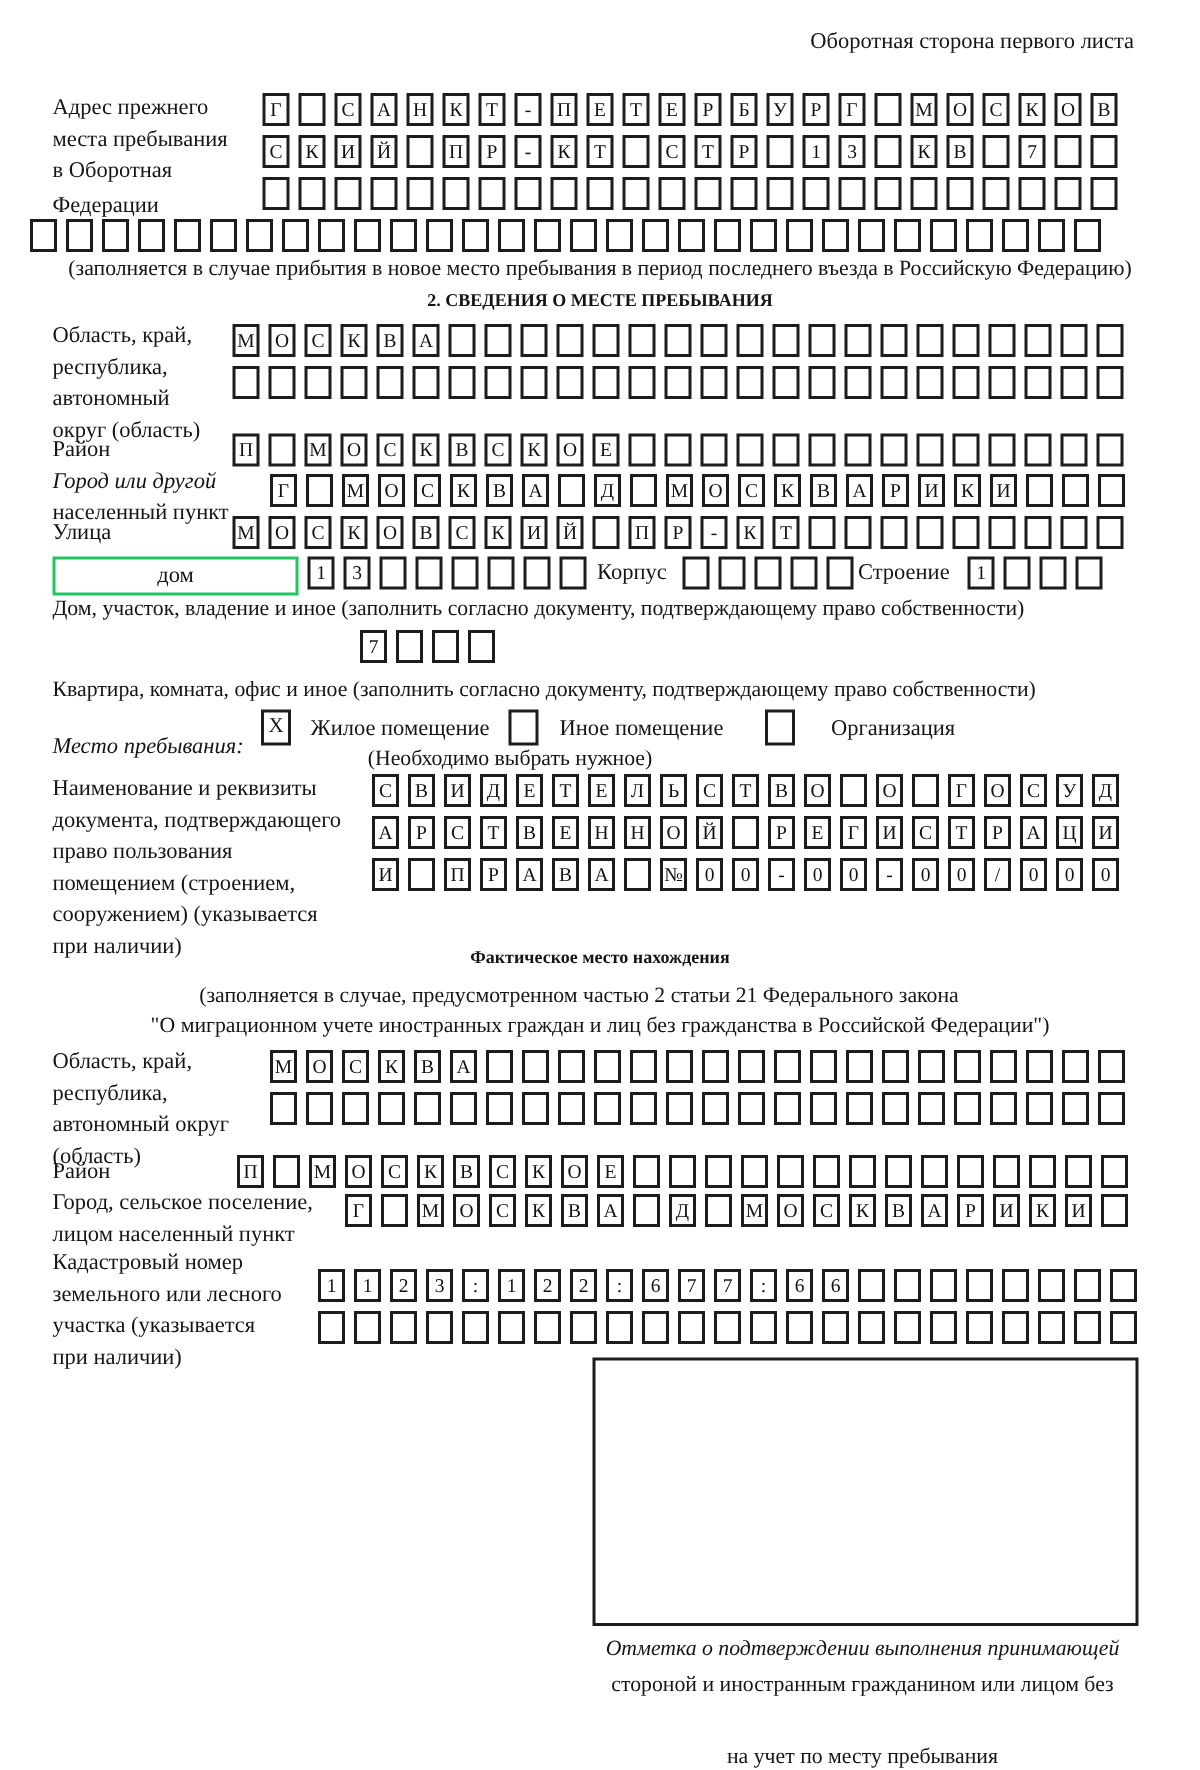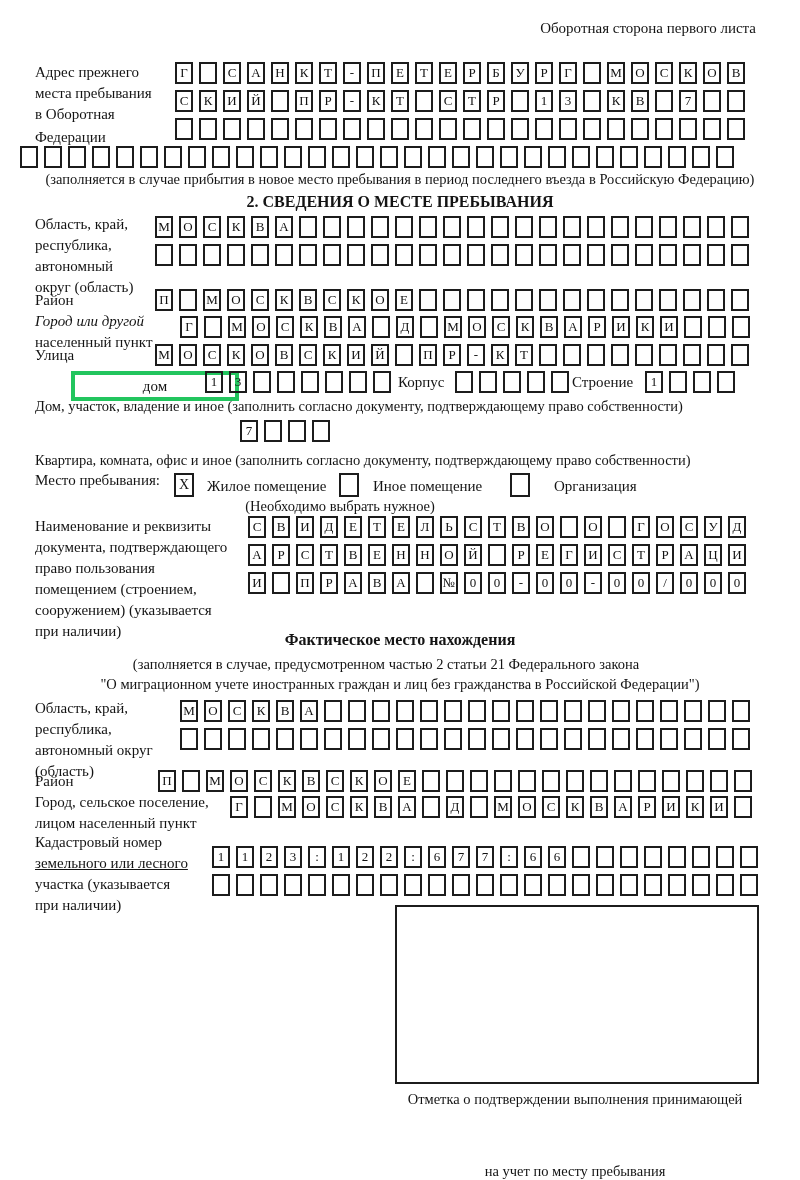--- a/index.html
+++ b/index.html
@@ -4,23 +4,23 @@
 <style>
   html,body{margin:0;padding:0;background:#888;}
   #page{position:relative;width:800px;height:1180px;background:#fff;
         font-family:"Liberation Serif", serif;color:#141414;overflow:hidden;}
   .abs{position:absolute;}
   .grid{position:absolute;display:flex;gap:6px;}
   .cell{width:14px;height:18px;border:2px solid #1c1c1c;font-size:13px;line-height:18px;
         text-align:center;font-family:"Liberation Serif", serif;color:#111;flex:0 0 auto;}
   .lbl{font-size:15px;line-height:21px;white-space:nowrap;}
   .caption{font-size:14.5px;text-align:center;white-space:nowrap;}
-  .heading{font-size:16px;font-weight:bold;text-align:center;white-space:nowrap;}
-  .widebox{position:absolute;border:4px solid #22c55e;height:22px;display:flex;
-           align-items:center;justify-content:center;font-size:15px;margin-left:36px;}
+  .heading{font-size:12px;font-weight:bold;text-align:center;white-space:nowrap;}
+  .widebox{position:absolute;border:2px solid #22c55e;height:22px;display:flex;
+           align-items:center;justify-content:center;font-size:15px;}
   .chk{position:absolute;width:16px;height:20px;border:2px solid #1c1c1c;text-align:center;
        font-size:14px;line-height:20px;}
   .stampbox{position:absolute;border:2px solid #1c1c1c;background:#fff;}
   .stampcap{font-size:14.5px;text-align:center;line-height:24px;}
 </style>
 </head>
 <body>
 
 <div id="page">
 
@@ -321,21 +321,21 @@
   <div class="abs caption" style="top:398px;left:0;width:800px;text-align:left;padding-left:35px;">Дом, участок, владение и иное (заполнить согласно документу, подтверждающему право собственности)</div>
 
   <div class="grid" style="top:420px;left:240px;">
       <div class="cell">7</div>
       <div class="cell"></div>
       <div class="cell"></div>
       <div class="cell"></div>
     </div>
   <div class="abs caption" style="top:452px;left:0;width:800px;text-align:left;padding-left:35px;">Квартира, комната, офис и иное (заполнить согласно документу, подтверждающему право собственности)</div>
 
-  <div class="abs lbl" style="top:470px;left:35px;">Место пребывания:</div>
+  <div class="abs lbl" style="top:488px;left:35px;font-style:italic;">Место пребывания:</div>
   <div class="chk" style="top:473px;left:174px;">X</div>
   <div class="abs lbl" style="top:476px;left:207px;">Жилое помещение</div>
   <div class="chk" style="top:473px;left:339px;"></div>
   <div class="abs lbl" style="top:476px;left:373px;">Иное помещение</div>
   <div class="chk" style="top:473px;left:510px;"></div>
   <div class="abs lbl" style="top:476px;left:554px;">Организация</div>
   <div class="abs caption" style="top:498px;left:0px;width:680px;">(Необходимо выбрать нужное)</div>
 
   <div class="abs lbl" style="top:516px;left:35px;">Наименование и реквизиты</div>
   <div class="abs lbl" style="top:537px;left:35px;">документа, подтверждающего</div>
@@ -524,21 +524,21 @@
       <div class="cell">В</div>
       <div class="cell">А</div>
       <div class="cell">Р</div>
       <div class="cell">И</div>
       <div class="cell">К</div>
       <div class="cell">И</div>
       <div class="cell"></div>
     </div>
 
   <div class="abs lbl" style="top:832px;left:35px;">Кадастровый номер</div>
-  <div class="abs lbl" style="top:853px;left:35px;text-decoration:underline;">земельного или лесного</div>
+  <div class="abs lbl" style="top:853px;left:35px;">земельного или лесного</div>
   <div class="abs lbl" style="top:874px;left:35px;">участка (указывается</div>
   <div class="abs lbl" style="top:895px;left:35px;">при наличии)</div>
   <div class="grid" style="top:846px;left:212px;">
       <div class="cell">1</div>
       <div class="cell">1</div>
       <div class="cell">2</div>
       <div class="cell">3</div>
       <div class="cell">:</div>
       <div class="cell">1</div>
       <div class="cell">2</div>
@@ -579,16 +579,17 @@
       <div class="cell"></div>
       <div class="cell"></div>
       <div class="cell"></div>
       <div class="cell"></div>
       <div class="cell"></div>
       <div class="cell"></div>
       <div class="cell"></div>
     </div>
 
   <div class="stampbox" style="top:905px;left:395px;width:360px;height:175px;"></div>
-  <div class="abs stampcap" style="top:1087px;left:385px;width:380px;">Отметка о подтверждении выполнения принимающей</div>
+  <div class="abs stampcap" style="top:1087px;left:385px;width:380px;font-style:italic;">Отметка о подтверждении выполнения принимающей</div>
+  <div class="abs stampcap" style="top:1111px;left:385px;width:380px;">стороной и иностранным гражданином или лицом без</div>
   <div class="abs stampcap" style="top:1159px;left:385px;width:380px;">на учет по месту пребывания</div>
 
 </div>
 
 </body></html>

